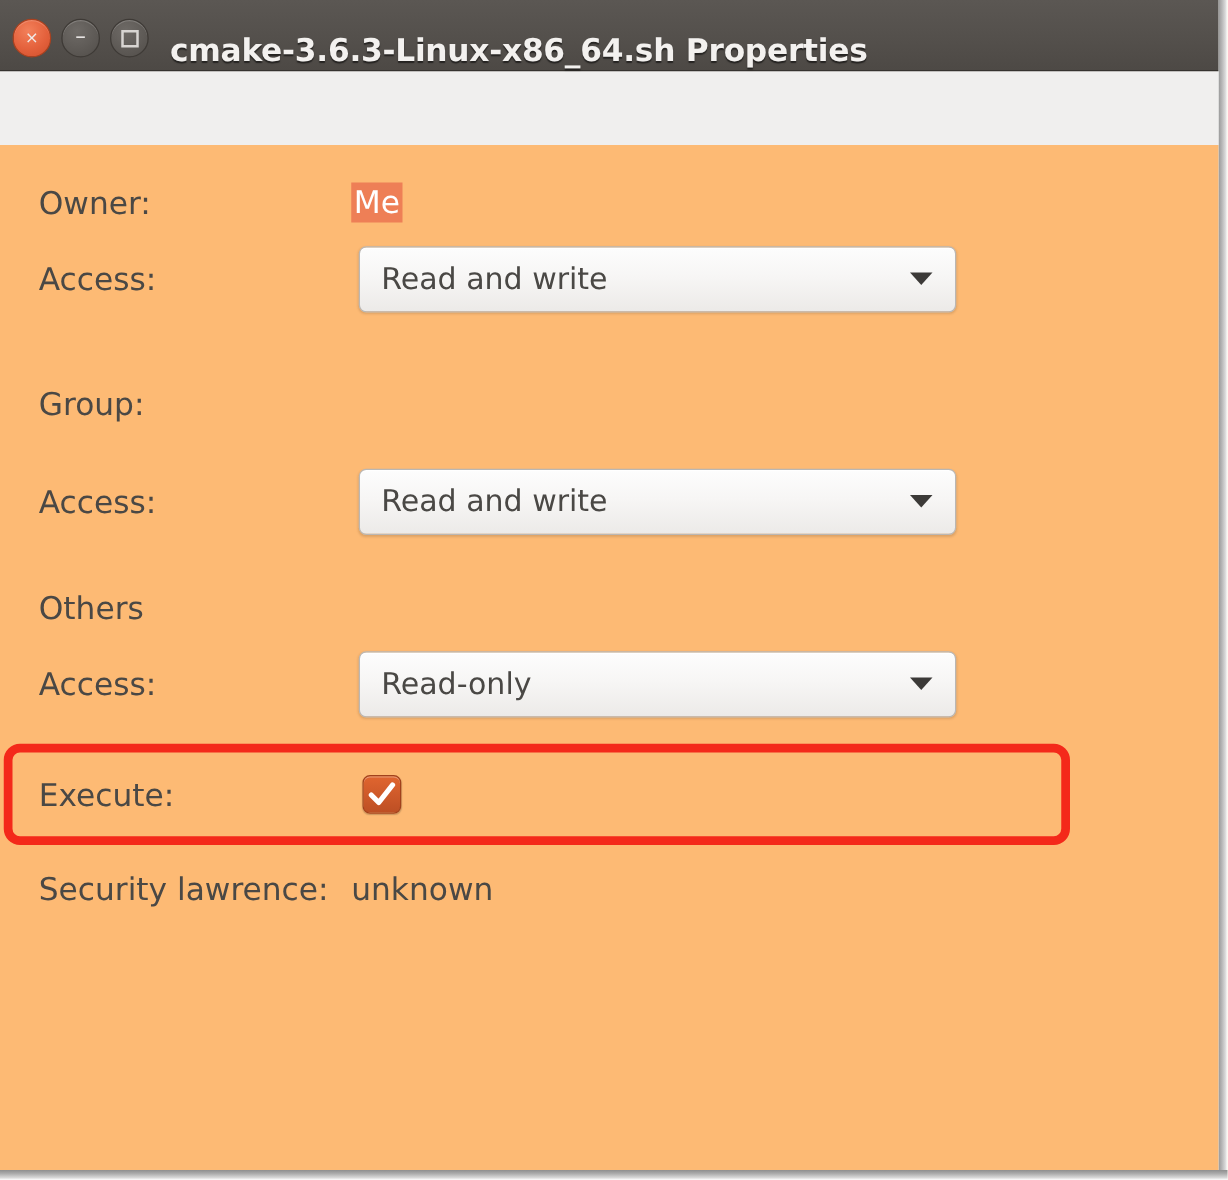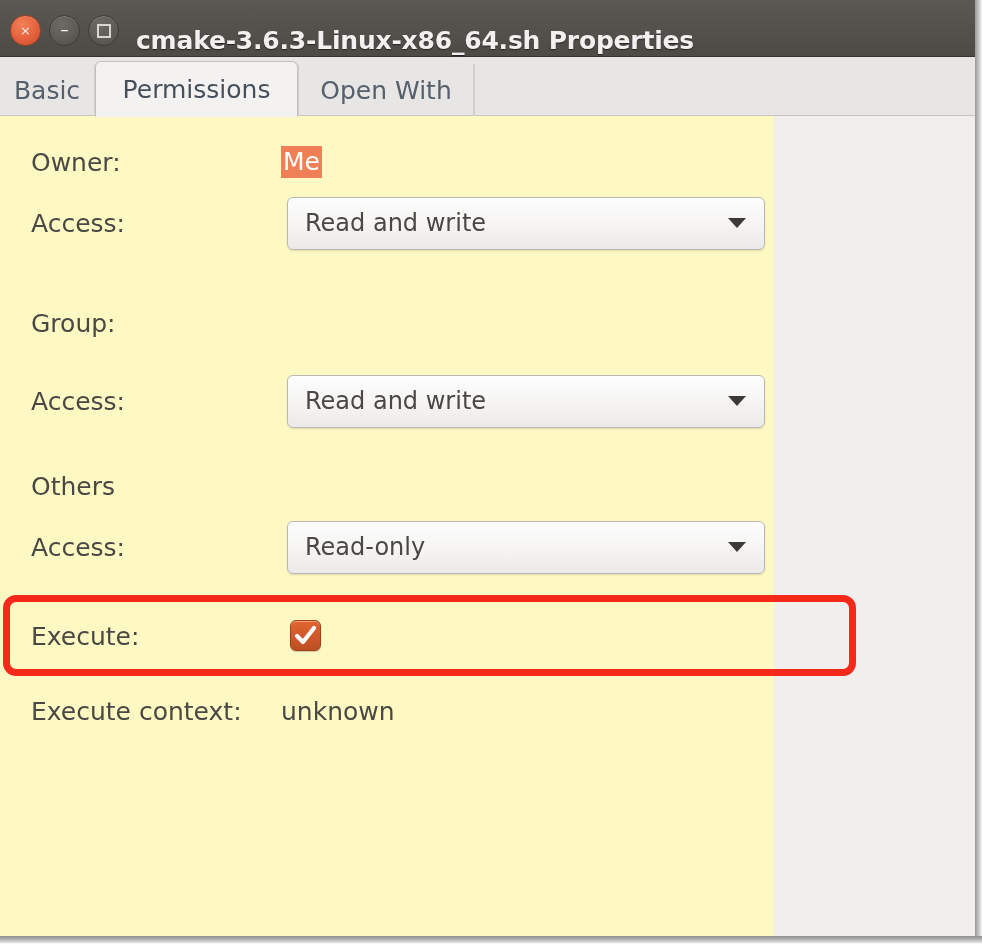--- a/index.html
+++ b/index.html
@@ -158,23 +158,23 @@
     width: 1px;
     height: 52px;
     background: #d2cfcc;
   }
 
   
   .content {
     position: absolute;
     left: 0;
     top: 116px;
-    width: 774px;
+    width: 975px;
     height: 820px;
-    background: #fef9c3;
+    background: #fdba74;
   }
 
   .row {
     position: absolute;
     left: 0;
     width: 975px;
     height: 48px;
     display: flex;
     align-items: center;
   }
@@ -263,26 +263,20 @@
       </div>
       <div class="wbtn wbtn-max">
         <span class="glyph">
             <span class="sq"></span>
           </span>
       </div>
     </div>
     <div class="title-text">cmake-3.6.3-Linux-x86_64.sh Properties</div>
   </div>
 
-  <div class="tabstrip">
-    <div class="tab tab-inactive" id="tab-basic">Basic</div>
-    <div class="tab tab-active" id="tab-perms">Permissions</div>
-    <div class="tab tab-inactive" id="tab-openw">Open With</div>
-    <div class="tab-filler"></div>
-  </div>
 
   <div class="content">
 
     <div class="row" style="top:22px;">
       <span class="lbl">Owner:</span>
       <span class="val-plain hl" style="left:281px;">Me</span>
     </div>
 
     <div class="row" style="top:83px;">
       <span class="lbl">Access:</span>
@@ -319,21 +313,21 @@
     <div class="row" style="top:496px;">
       <span class="lbl">Execute:</span>
       <div class="cbox" style="left:290px; top:8px;">
         <svg width="23" height="23" viewBox="0 0 23 23">
           <path d="M3 12 L9 18 L20 4" stroke="#ffffff" stroke-width="4.2" fill="none" stroke-linecap="round" stroke-linejoin="round"></path>
         </svg>
       </div>
     </div>
 
     <div class="row" style="top:571px;">
-      <span class="lbl">Execute context:</span>
+      <span class="lbl">Security lawrence:</span>
       <span class="val-plain" style="left:281px;">unknown</span>
     </div>
 
   </div>
 
   <div class="annot" style="left:3px; top:595px; width:853px; height:81px;"></div>
 
 </div>
 
 <div class="shadow-right"></div>

